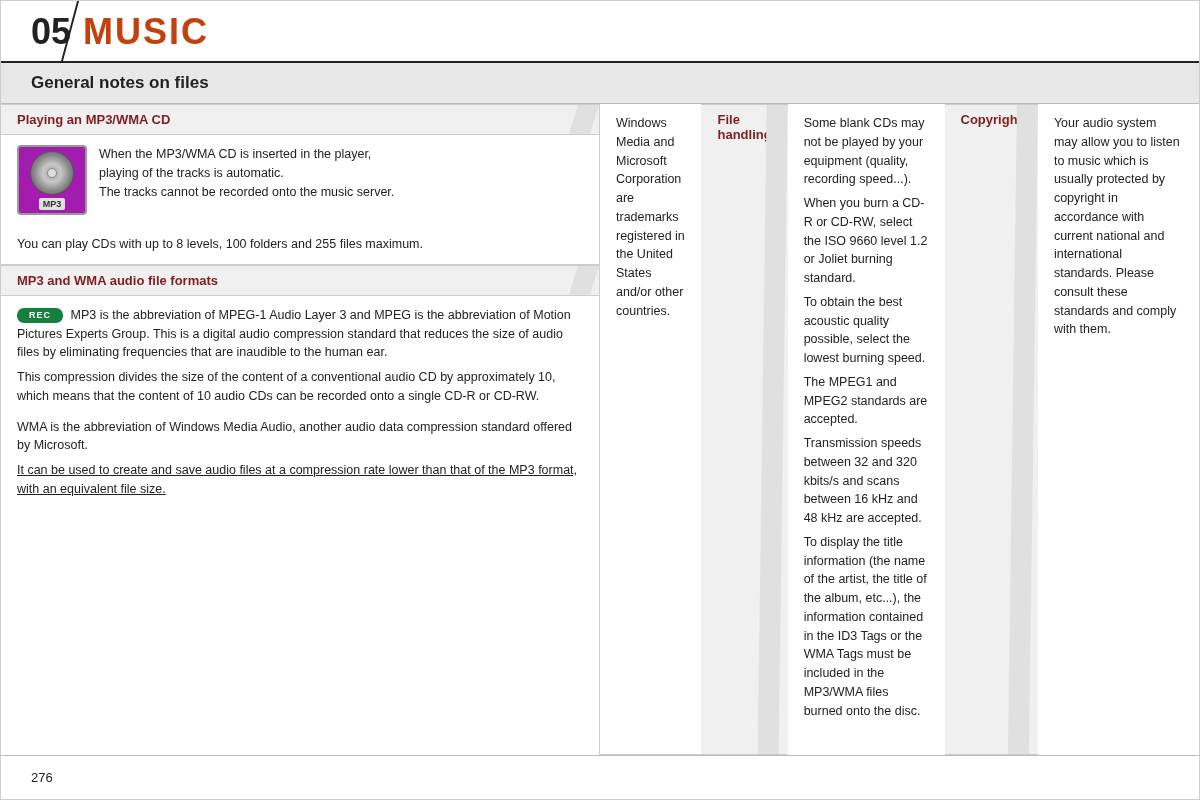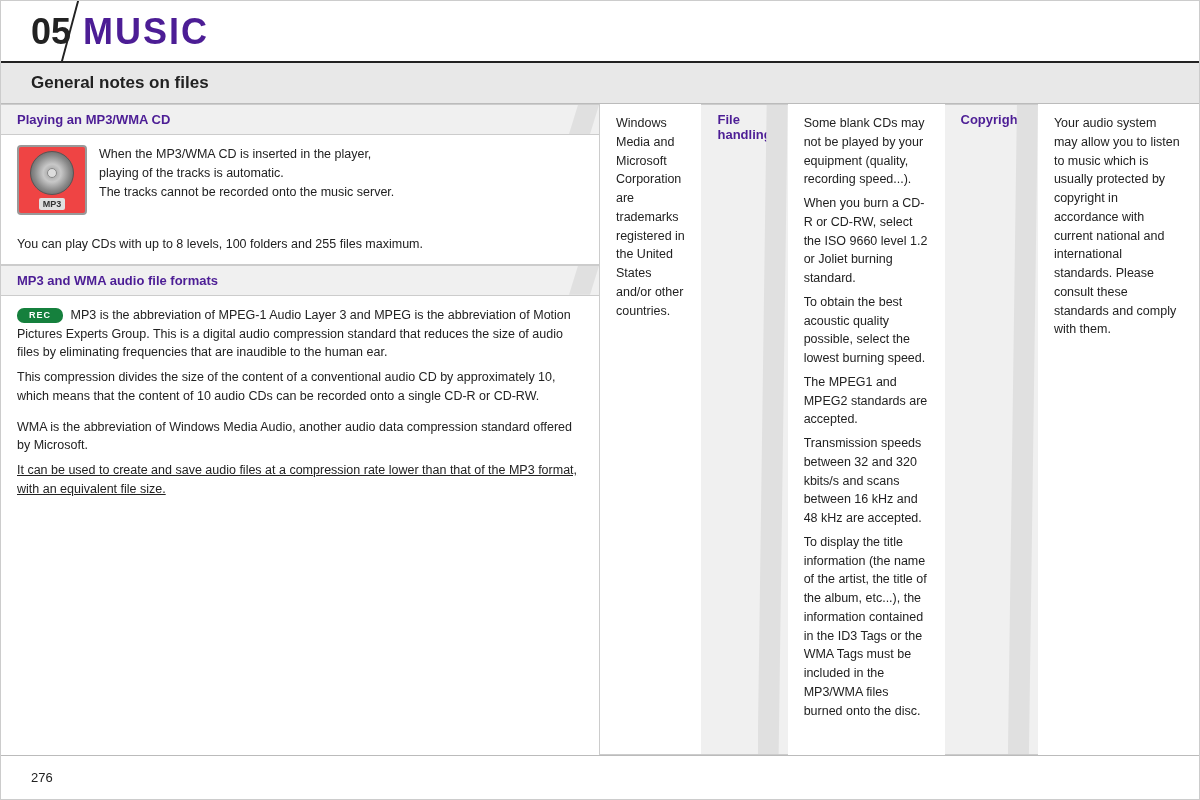--- a/index.html
+++ b/index.html
@@ -49,21 +49,21 @@
       z-index: 1;
     }
     .chapter-number {
       font-size: 36px;
       font-weight: bold;
       color: #222;
     }
     .chapter-name {
       font-size: 36px;
       font-weight: bold;
-      color: #4c1d95;
+      color: #c2410c;
       letter-spacing: 2px;
       text-align: center;
     }
 
     
     .section-bar {
       background: #e8e8e8;
       border-bottom: 1px solid #bbb;
       padding: 10px 30px;
     }
@@ -111,21 +111,21 @@
       right: 0;
       top: 0;
       width: 30px;
       height: 100%;
       background: #e0e0e0;
       clip-path: polygon(30% 0%, 100% 0%, 70% 100%, 0% 100%);
     }
     .sub-section-label {
       font-size: 13px;
       font-weight: bold;
-      color: #4c1d95;
+      color: #7f1d1d;
     }
 
     
     .content-block {
       padding: 10px 16px;
       font-size: 12.5px;
       line-height: 1.5;
       color: #222;
     }
 
@@ -135,21 +135,21 @@
       gap: 12px;
       align-items: flex-start;
       padding: 10px 16px;
     }
     .cd-icon {
       width: 70px;
       height: 70px;
       flex-shrink: 0;
       border: 2px solid #999;
       border-radius: 4px;
-      background: #ef4444;
+      background: #a21caf;
       display: flex;
       flex-direction: column;
       align-items: center;
       justify-content: center;
       gap: 3px;
     }
     .cd-disc {
       width: 44px;
       height: 44px;
       border-radius: 50%;

